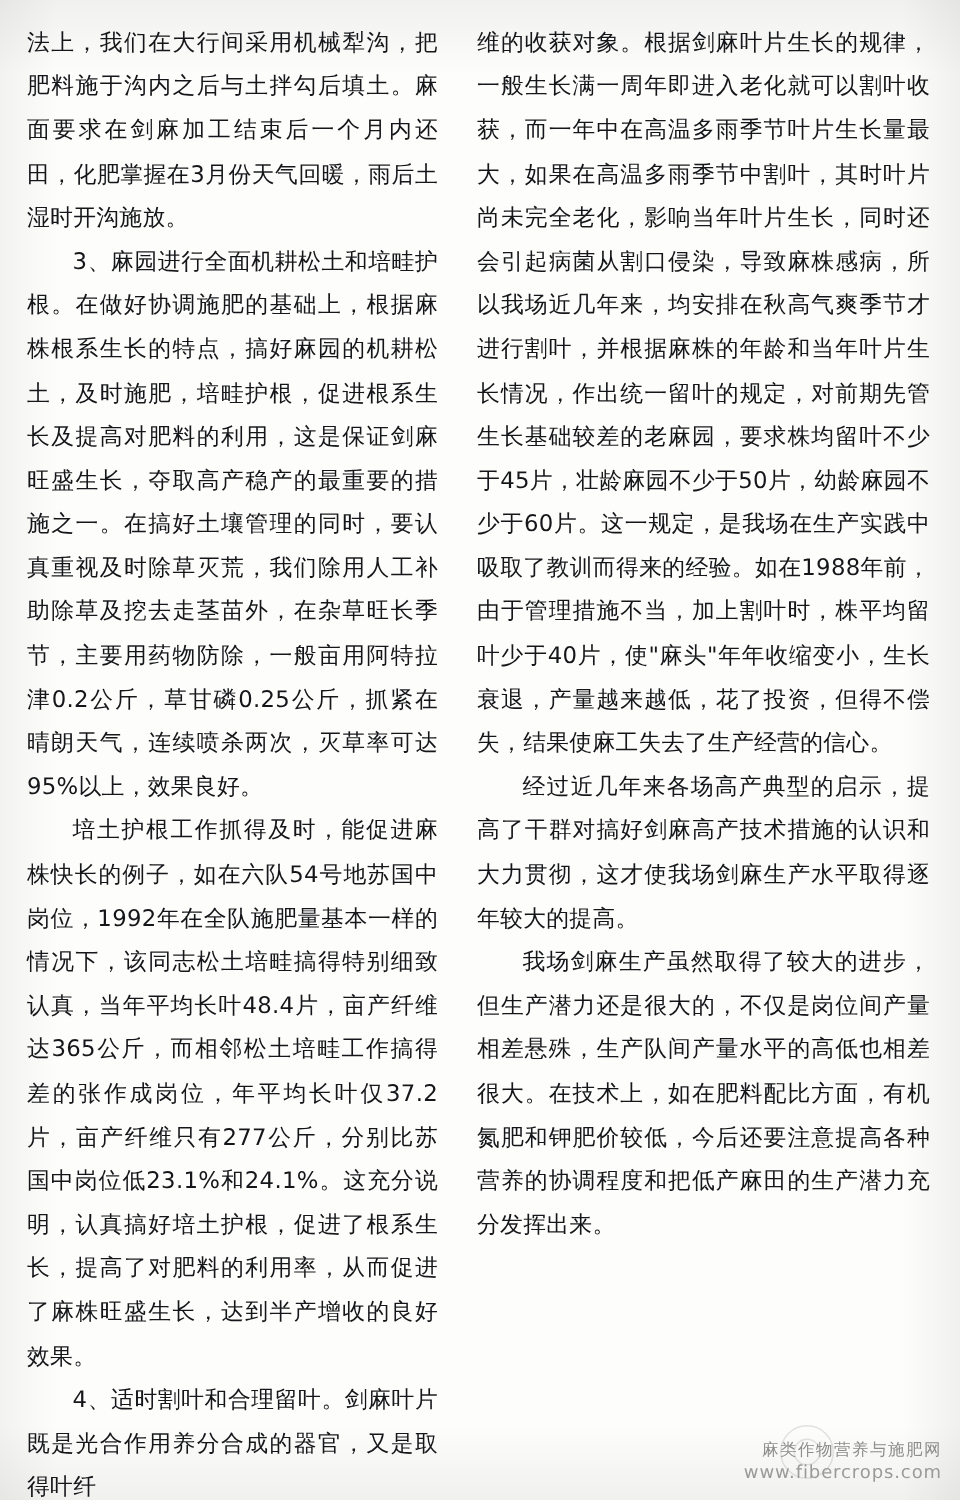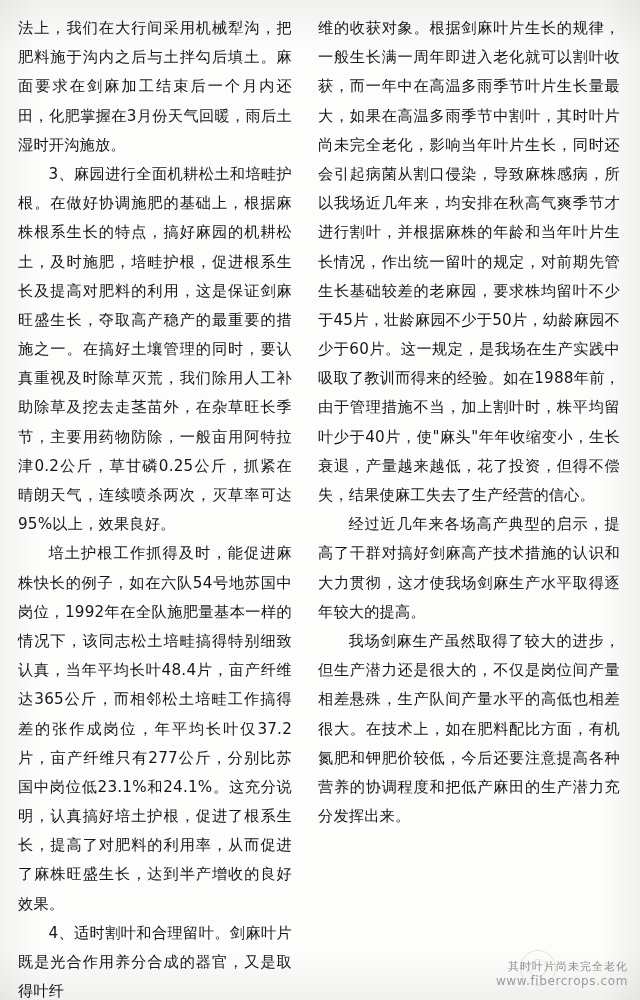--- a/index.html
+++ b/index.html
@@ -129,17 +129,17 @@
       <p class="para">维的收获对象。根据剑麻叶片生长的规律，一般生长满一周年即进入老化就可以割叶收获，而一年中在高温多雨季节叶片生长量最大，如果在高温多雨季节中割叶，其时叶片尚未完全老化，影响当年叶片生长，同时还会引起病菌从割口侵染，导致麻株感病，所以我场近几年来，均安排在秋高气爽季节才进行割叶，并根据麻株的年龄和当年叶片生长情况，作出统一留叶的规定，对前期先管生长基础较差的老麻园，要求株均留叶不少于45片，壮龄麻园不少于50片，幼龄麻园不少于60片。这一规定，是我场在生产实践中吸取了教训而得来的经验。如在1988年前，由于管理措施不当，加上割叶时，株平均留叶少于40片，使"麻头"年年收缩变小，生长衰退，产量越来越低，花了投资，但得不偿失，结果使麻工失去了生产经营的信心。</p>
       <p class="para indent">经过近几年来各场高产典型的启示，提高了干群对搞好剑麻高产技术措施的认识和大力贯彻，这才使我场剑麻生产水平取得逐年较大的提高。</p>
       <p class="para indent">我场剑麻生产虽然取得了较大的进步，但生产潜力还是很大的，不仅是岗位间产量相差悬殊，生产队间产量水平的高低也相差很大。在技术上，如在肥料配比方面，有机氮肥和钾肥价较低，今后还要注意提高各种营养的协调程度和把低产麻田的生产潜力充分发挥出来。</p>
     </div>
 
   </div>
 
   <div class="wm"></div>
 
   <div class="footer">
-    <div class="fc-cn">其时叶片尚未完全老化</div>
+    <div class="fc-cn">麻类作物营养与施肥网</div>
     <div class="fc-url">www.fibercrops.com</div>
   </div>
 
 </div>
 
 </body></html>

